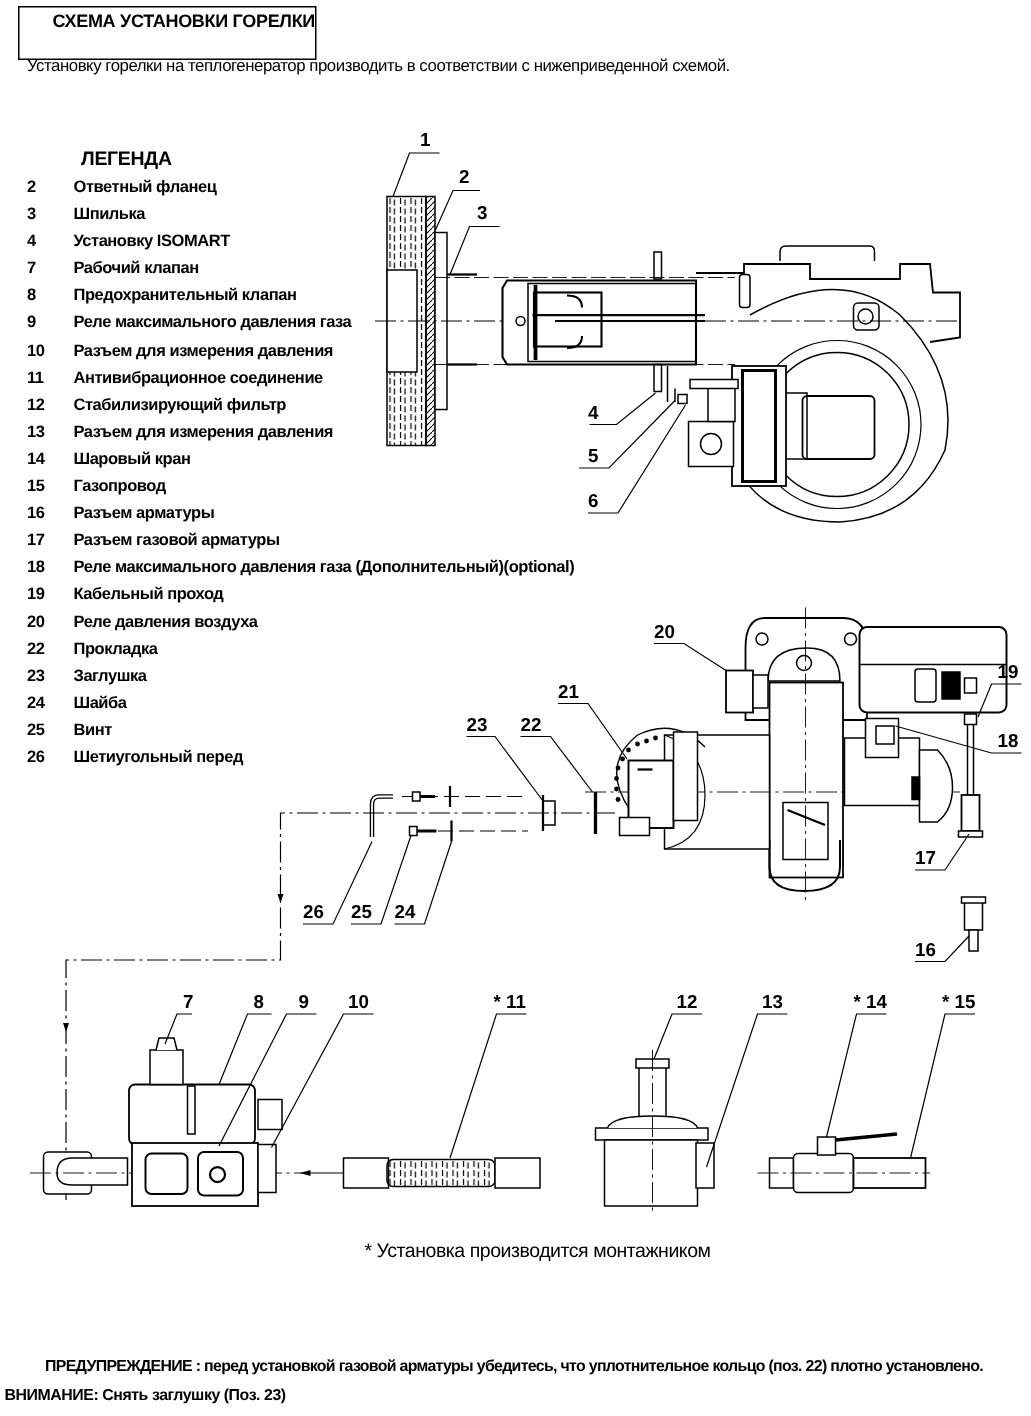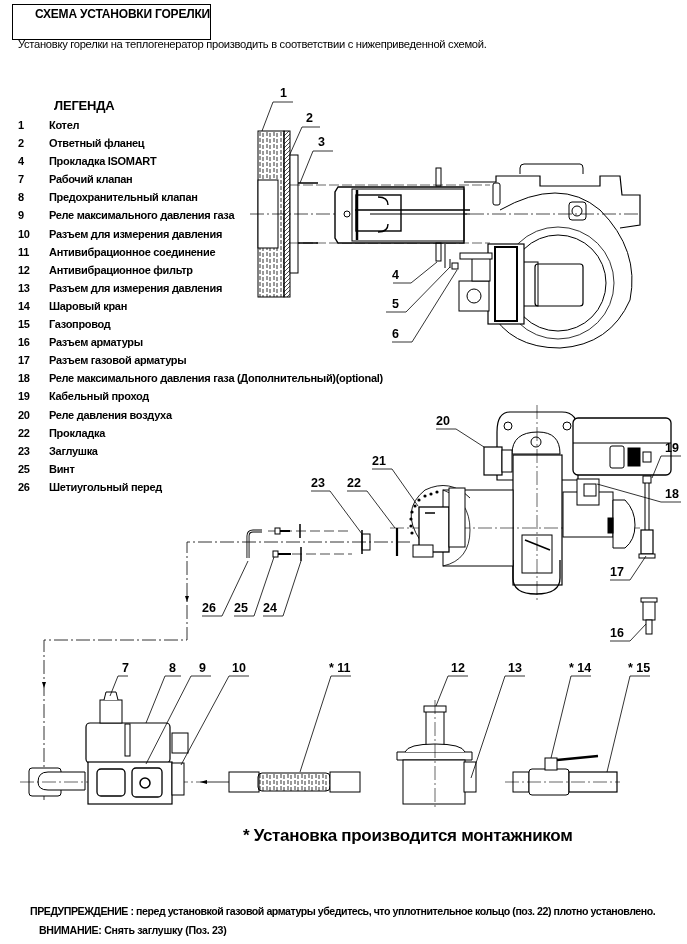--- a/index.html
+++ b/index.html
@@ -8,51 +8,52 @@
   .title-box { position:absolute; left:12px; top:4px; width:199px; height:36px;
                border:1.5px solid #000; box-sizing:border-box;
                font-size:12px; font-weight:bold; line-height:18px; padding-left:2px; letter-spacing:-0.2px;text-align:right; }
   .intro { position:absolute; left:18px; top:38px; font-size:11.2px; font-weight:normal; letter-spacing:-0.3px; white-space:nowrap; }
   .legend-title { position:absolute; left:18px; top:98px; font-size:13px; font-weight:bold; letter-spacing:-0.2px;margin-left:36px; }
   .legend { position:absolute; left:18px; top:116px; }
   .legend-row { height:18.1px; font-size:11px; font-weight:bold; white-space:nowrap; letter-spacing:-0.3px; line-height:18px; }
   .legend-num { display:inline-block; width:31px; }
   svg.drawing { position:absolute; left:0; top:0; }
   .callout { font-family:"Liberation Sans", sans-serif; font-size:12.5px; font-weight:bold; }
-  .footnote { position:absolute; left:243px; top:826px; font-size:17px; font-weight:bold; white-space:nowrap; letter-spacing:-0.3px;text-align:center; }
+  .footnote { position:absolute; left:243px; top:826px; font-size:13px; font-weight:normal; white-space:nowrap; letter-spacing:-0.3px;text-align:center; }
   .warning { position:absolute; left:2px; top:905px; font-size:10.6px; font-weight:bold; white-space:nowrap; letter-spacing:-0.45px;padding-left:28px; }
-  .attention { position:absolute; left:3px; top:924px; font-size:10.6px; font-weight:bold; white-space:nowrap; letter-spacing:-0.3px;margin-left:36px; }
+  .attention { position:absolute; left:3px; top:924px; font-size:10.6px; font-weight:bold; white-space:nowrap; letter-spacing:-0.3px; }
 </style>
 </head>
 <body>
 
 <div class="title-box">СХЕМА УСТАНОВКИ ГОРЕЛКИ</div>
 <div class="intro">Установку горелки на теплогенератор производить в соответствии с нижеприведенной схемой.</div>
 
 <div class="legend-title">ЛЕГЕНДА</div>
 <div class="legend">
-  <div class="legend-row"><span class="legend-num">1</span><span>Котел</span></div>
   <div class="legend-row"><span class="legend-num">2</span><span>Ответный фланец</span></div>
-  <div class="legend-row"><span class="legend-num">4</span><span>Прокладка ISOMART</span></div>
+  <div class="legend-row"><span class="legend-num">3</span><span>Шпилька</span></div>
+  <div class="legend-row"><span class="legend-num">4</span><span>Установку ISOMART</span></div>
   <div class="legend-row"><span class="legend-num">7</span><span>Рабочий клапан</span></div>
   <div class="legend-row"><span class="legend-num">8</span><span>Предохранительный клапан</span></div>
   <div class="legend-row"><span class="legend-num">9</span><span>Реле максимального давления газа</span></div>
   <div class="legend-row"><span class="legend-num">10</span><span>Разъем для измерения давления</span></div>
   <div class="legend-row"><span class="legend-num">11</span><span>Антивибрационное соединение</span></div>
-  <div class="legend-row"><span class="legend-num">12</span><span>Антивибрационное фильтр</span></div>
+  <div class="legend-row"><span class="legend-num">12</span><span>Стабилизирующий фильтр</span></div>
   <div class="legend-row"><span class="legend-num">13</span><span>Разъем для измерения давления</span></div>
   <div class="legend-row"><span class="legend-num">14</span><span>Шаровый кран</span></div>
   <div class="legend-row"><span class="legend-num">15</span><span>Газопровод</span></div>
   <div class="legend-row"><span class="legend-num">16</span><span>Разъем арматуры</span></div>
   <div class="legend-row"><span class="legend-num">17</span><span>Разъем газовой арматуры</span></div>
   <div class="legend-row"><span class="legend-num">18</span><span>Реле максимального давления газа (Дополнительный)(optional)</span></div>
   <div class="legend-row"><span class="legend-num">19</span><span>Кабельный проход</span></div>
   <div class="legend-row"><span class="legend-num">20</span><span>Реле давления воздуха</span></div>
   <div class="legend-row"><span class="legend-num">22</span><span>Прокладка</span></div>
   <div class="legend-row"><span class="legend-num">23</span><span>Заглушка</span></div>
+  <div class="legend-row"><span class="legend-num">24</span><span>Шайба</span></div>
   <div class="legend-row"><span class="legend-num">25</span><span>Винт</span></div>
   <div class="legend-row"><span class="legend-num">26</span><span>Шетиугольный перед</span></div>
 </div>
 
 <svg class="drawing" width="687" height="944" viewBox="0 0 687 944" xmlns="http://www.w3.org/2000/svg" fill="none" stroke="#000" stroke-width="1">
   <defs>
     <pattern id="hatch" width="4" height="4" patternUnits="userSpaceOnUse">
       <path d="M0,4 L4,0" stroke="#000" stroke-width="0.7"></path>
     </pattern>
     <pattern id="brick" width="7" height="6" patternUnits="userSpaceOnUse">

